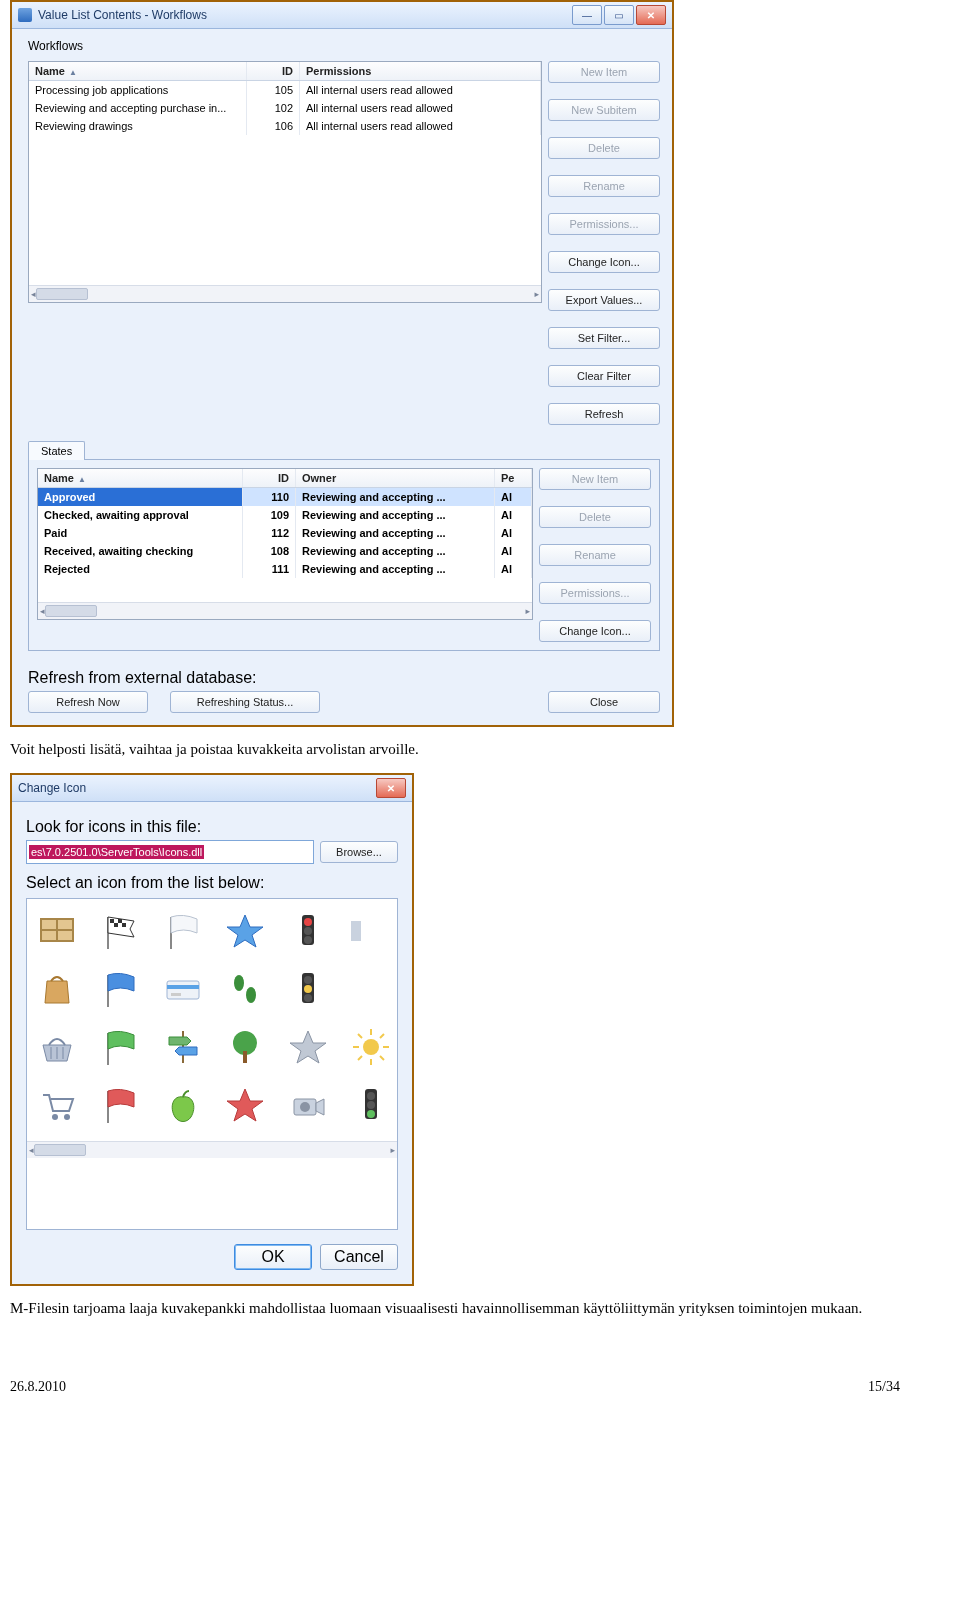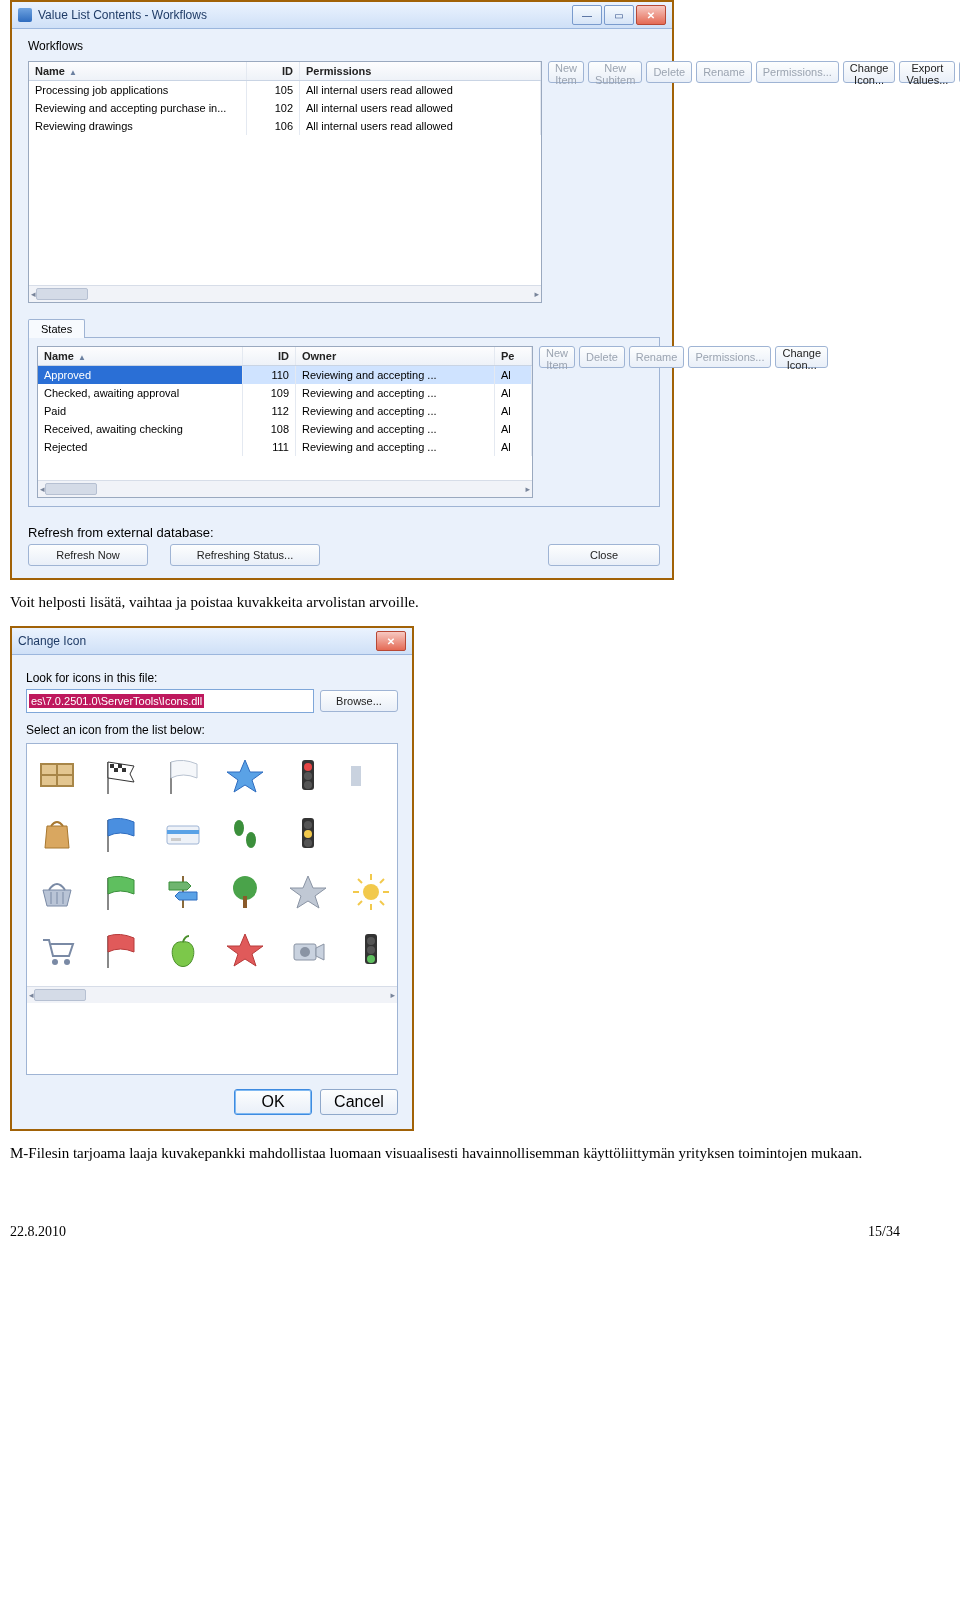--- a/index.html
+++ b/index.html
@@ -100,22 +100,22 @@
   .w1-id   { width: 40px; text-align: right; }
   .w1-perm { flex: 1; }
 
   .w2-name { width: 192px; }
   .w2-id   { width: 40px; text-align: right; }
   .w2-owner{ flex: 1; }
   .w2-pe   { width: 24px; }
 
   .btncol {
     display: flex;
-    flex-direction: row;
-    gap: 4px;
+    flex-direction: column;
+    gap: 16px;
     width: 112px;
   }
   button.ui {
     font-family: inherit;
     font-size: 11px;
     height: 22px;
     border: 1px solid #9fb4d4;
     border-radius: 3px;
     background: linear-gradient(#fdfefe, #e9eff8);
     color: #222;
@@ -155,36 +155,36 @@
   }
   .states-wrap {
     border: 1px solid #9fb4d4;
     padding: 8px 8px 8px 8px;
     margin-top: -1px;
   }
 
   .bottombar {
     margin-top: 18px;
   }
-  .bottombar .label { font-size: 13px; margin-bottom: 4px; display:block; }
+  .bottombar .label { font-size: 16px; margin-bottom: 4px; display:block; }
   .bottombar .row { display:flex; gap:22px; align-items:center; }
   .bottombar .spacer { flex:1; }
 
   
   p.doc {
     font-family: Georgia, 'Times New Roman', serif;
     font-size: 15px;
     line-height: 1.35;
     margin: 10px 0 14px 0;
   }
 
   
   .win2 { width: 400px; }
   .win2 .win-body { padding: 12px 14px 14px 14px; }
-  .lbl { font-size: 12px; display:block; margin: 4px 0; }
+  .lbl { font-size: 16px; display:block; margin: 4px 0; }
   .pathrow { display:flex; gap:6px; align-items:center; }
   .path-sel { background: #be185d; color:#fff; padding:1px 2px; }
   .iconlist {
     margin-top: 6px;
     border: 1px solid #9fb4d4;
     background: #fff;
     padding: 10px 6px 0 10px;
     height: 320px;
     overflow: hidden;
   }
@@ -293,21 +293,21 @@
     <div class="states-tab">States</div>
     <div class="states-wrap">
       <div class="pane-row">
         <div class="listpane" style="height:150px; display:flex; flex-direction:column;">
           <div class="listhead">
             <div class="col w2-name"><span>Name</span><span class="sort-arrow">▲</span></div>
             <div class="col w2-id">ID</div>
             <div class="col w2-owner">Owner</div>
             <div class="col w2-pe">Pe</div>
           </div>
-          <div style="flex:1;">
+          <div style="flex:1;font-weight:bold;">
             <div class="listrow selected">
               <div class="col w2-name">Approved</div>
               <div class="col w2-id">110</div>
               <div class="col w2-owner">Reviewing and accepting ...</div>
               <div class="col w2-pe">Al</div>
             </div>
             <div class="listrow">
               <div class="col w2-name">Checked, awaiting approval</div>
               <div class="col w2-id">109</div>
               <div class="col w2-owner">Reviewing and accepting ...</div>
@@ -569,17 +569,17 @@
     <div class="dlg-btns">
       <button class="dlg primary">OK</button>
       <button class="dlg">Cancel</button>
     </div>
   </div>
 </div>
 
 <p class="doc">M-Filesin tarjoama laaja kuvakepankki mahdollistaa luomaan visuaalisesti havainnollisemman käyttöliittymän yrityksen toimintojen mukaan.</p>
 
 <div class="footer">
-  <span>22.8.2010</span>
+  <span>26.8.2010</span>
   <span>15/34</span>
 </div>
 
 </div>
 
 </body></html>

